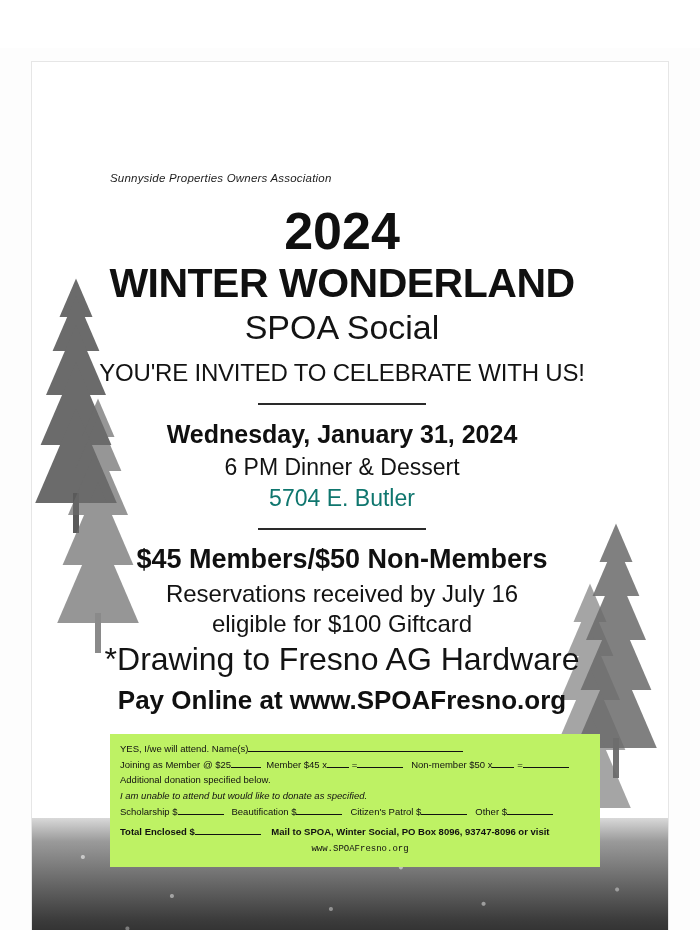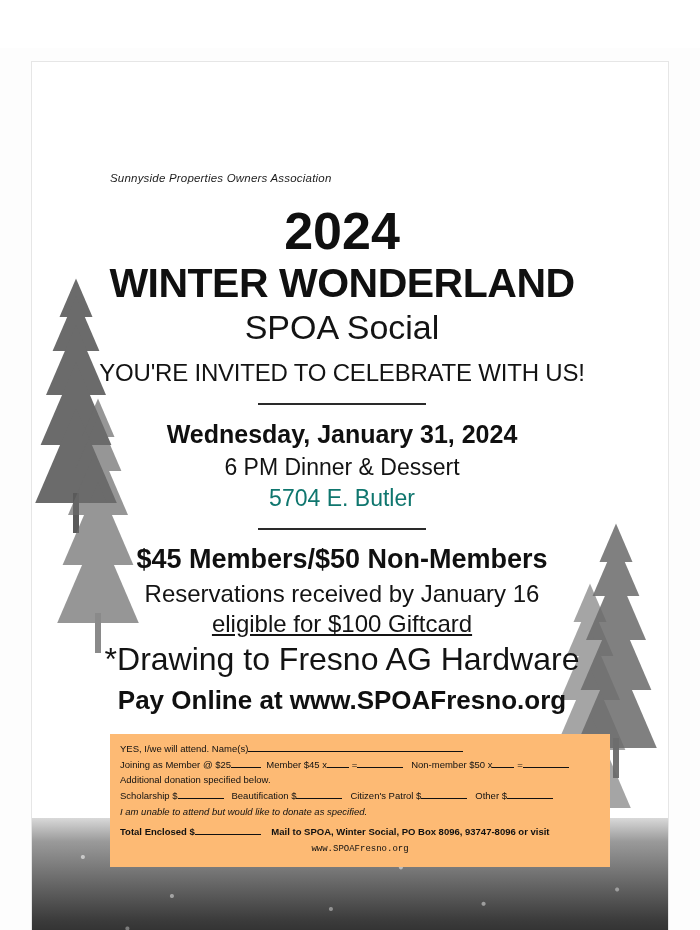--- a/index.html
+++ b/index.html
@@ -197,41 +197,40 @@
   .resv {
     font-size: 24px;
     color: #131313;
     margin-top: 4px;
     line-height: 1.25;
   }
   .eligible {
     font-size: 24px;
     color: #131313;
     line-height: 1.25;
-    text-decoration: underline;
   }
   .drawing {
     font-size: 32px;
     color: #131313;
     line-height: 1.25;
   }
   .payonline {
     font-size: 26px;
     font-weight: bold;
     color: #101010;
     margin-top: 6px;
   }
   
   .form {
     position: absolute;
     left: 78px;
     top: 672px;
     width: 480px;
-    background: #fdba74;
-    padding: 8px 10px 10px 10px;
+    background: #bef264;
+    padding: 8px 0 10px 10px;
     font-size: 9.5px;
     color: #111111;
     line-height: 1.55;
   }
   .form .ln { white-space: nowrap; }
   .form .ital { font-style: italic; }
   .form .bold { font-weight: bold; }
   .blank {
     display: inline-block;
     border-bottom: 1px solid #111;
@@ -307,21 +306,21 @@
 
       <div class="rule"></div>
 
       <div class="when">Wednesday, January 31, 2024</div>
       <div class="dinner">6 PM Dinner &amp; Dessert</div>
       <div class="address">5704 E. Butler</div>
 
       <div class="rule"></div>
 
       <div class="price">$45 Members/$50 Non-Members</div>
-      <div class="resv">Reservations received by January 16</div>
+      <div class="resv">Reservations received by July 16</div>
       <div class="eligible">eligible for $100 Giftcard</div>
       <div class="drawing">*Drawing to Fresno AG Hardware</div>
       <div class="payonline">Pay Online at www.SPOAFresno.org</div>
     </div>
 
     <div class="form">
       <div class="form-row ln">
         <span>YES, I/we will attend.  Name(s)</span><span class="blank b-xl"></span>
       </div>
 
@@ -330,31 +329,31 @@
         &nbsp;<span>Member $45 x</span><span class="blank b-xs"></span>
         <span>=</span><span class="blank b-md"></span>
         &nbsp;&nbsp;<span>Non-member $50 x</span><span class="blank b-xs"></span>
         <span>=</span><span class="blank b-md"></span>
       </div>
 
       <div class="form-row">
         <span>Additional donation specified below.</span>
       </div>
 
+      <div class="form-row ital">
+        <span>I am unable to attend but would like to donate as specified.</span>
+      </div>
+
       <div class="form-row ln">
         <span>Scholarship $</span><span class="blank b-md"></span>
         &nbsp;&nbsp;<span>Beautification $</span><span class="blank b-md"></span>
         &nbsp;&nbsp;<span>Citizen's Patrol $</span><span class="blank b-md"></span>
         &nbsp;&nbsp;<span>Other $</span><span class="blank b-md"></span>
       </div>
 
-      <div class="form-row ital">
-        <span>I am unable to attend but would like to donate as specified.</span>
-      </div>
-
       <div class="form-row sp ln bold">
         <span>Total Enclosed $</span><span class="blank b-tot"></span>
         &nbsp;&nbsp;&nbsp;<span>Mail to SPOA, Winter Social, PO Box 8096, 93747-8096 or visit</span>
       </div>
 
       <div class="url-line">www.SPOAFresno.org</div>
     </div>
 
   </div>
 </div>

